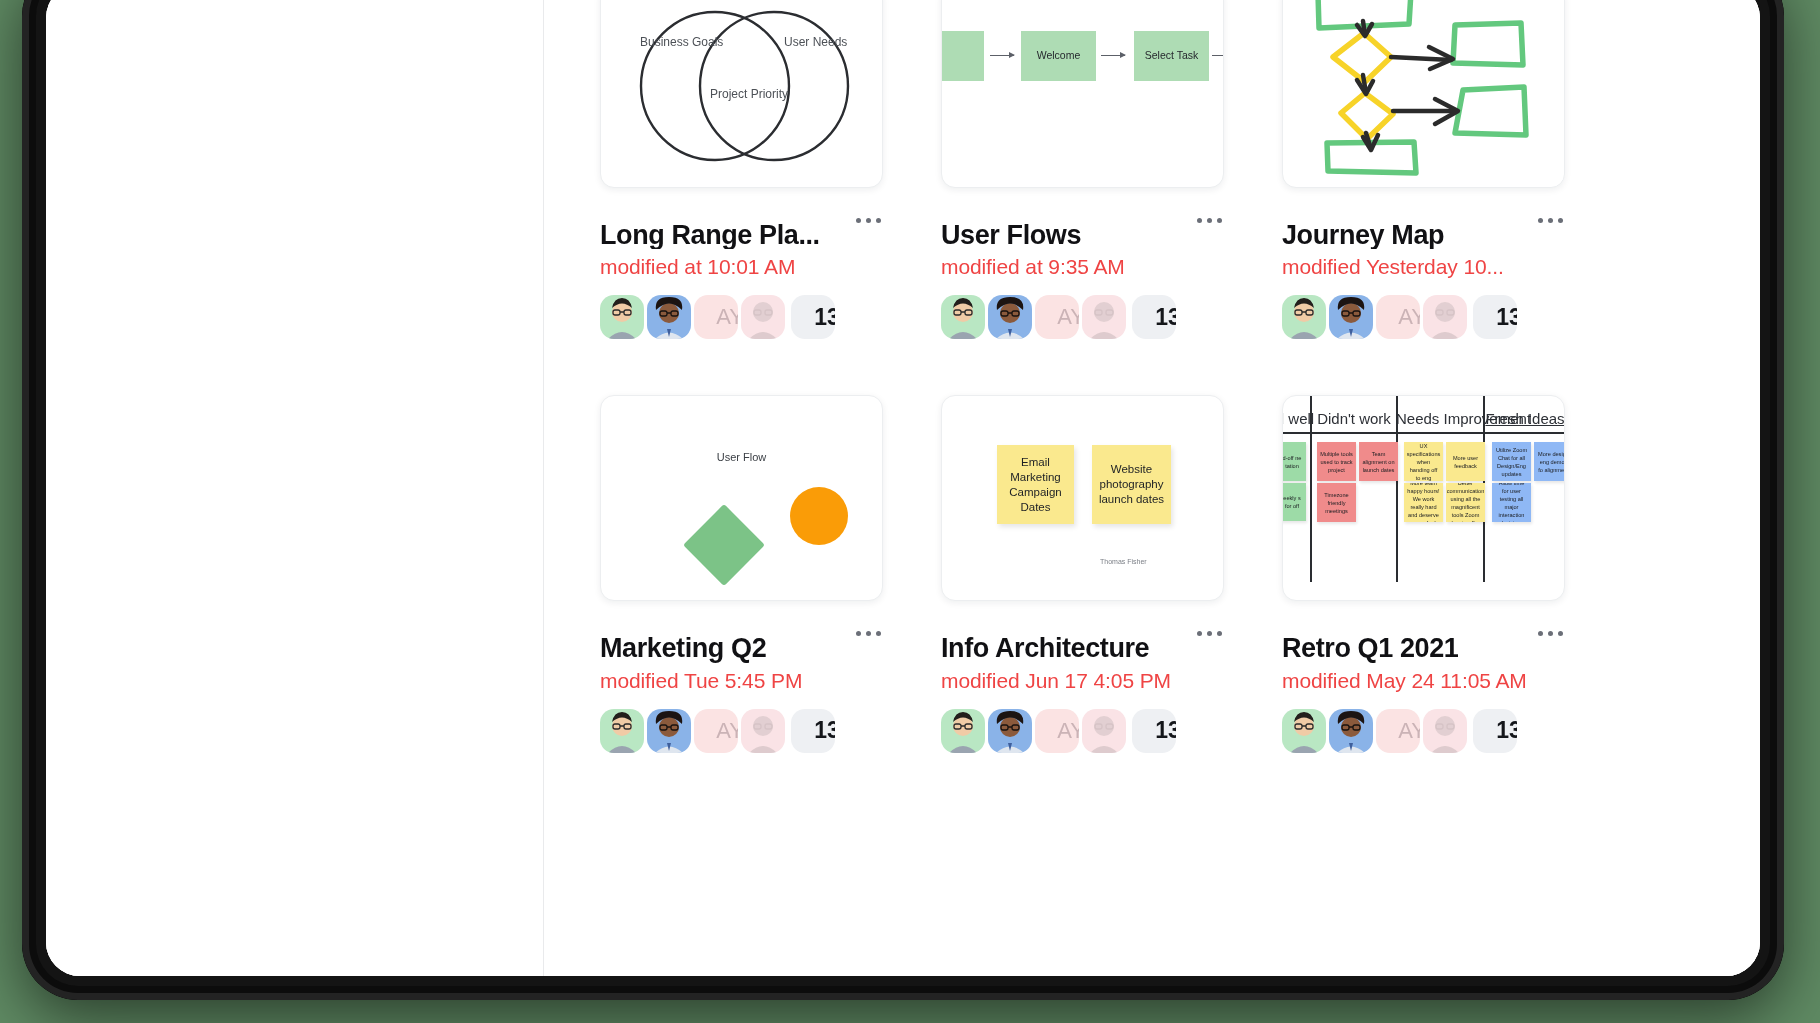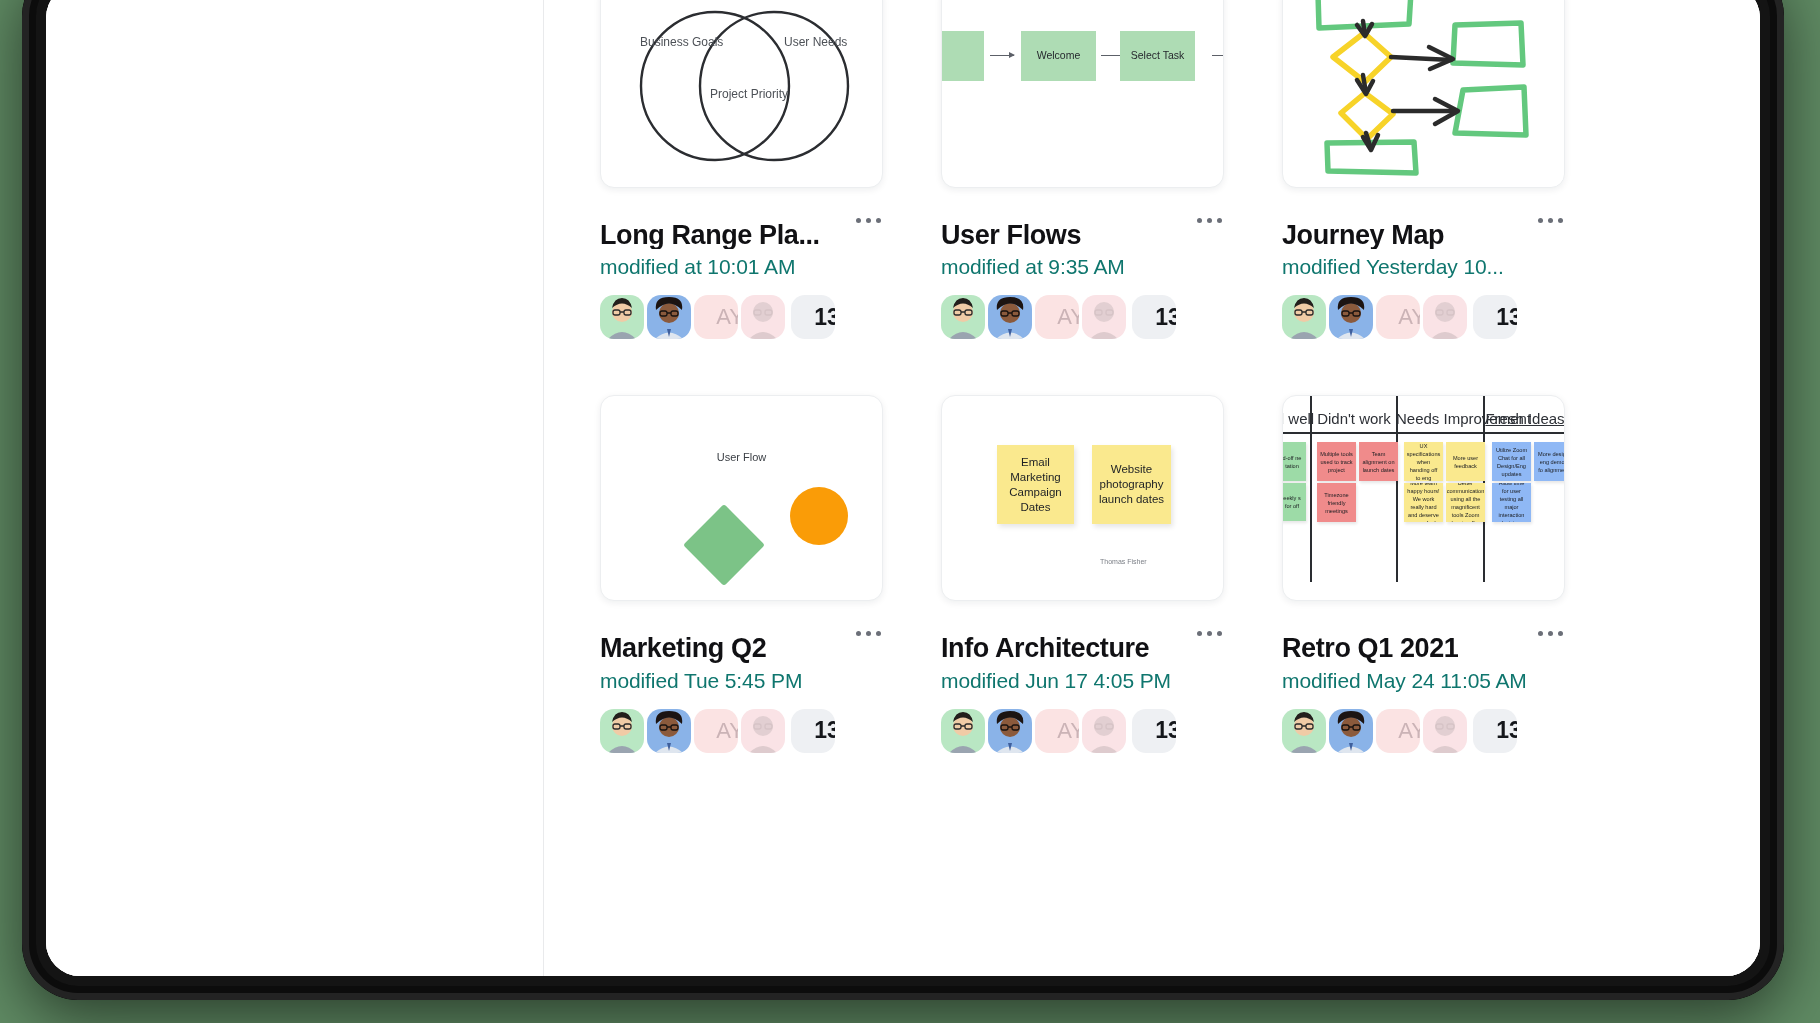--- a/index.html
+++ b/index.html
@@ -122,21 +122,21 @@
     cursor: pointer;
   }
   .dots-menu i {
     width: 5px; height: 5px; border-radius: 50%;
     background: #6b6f78; display: block;
   }
 
   .card-modified {
     margin-top: 6px;
     font-size: 21px;
-    color: #0f766e;
+    color: #ef4444;
     white-space: nowrap;
     overflow: hidden;
     letter-spacing: -0.1px;
   }
 
   .avatar-row {
     margin-top: 16px;
     display: flex;
     align-items: center;
   }
@@ -314,21 +314,21 @@
               <div class="avatar count">13</div>
             </div>
           </div>
 
           <div class="board-card">
             <div class="thumb">
               <div class="flow-node" style="left:-1px; top:48px; width:43px; height:50px;"></div>
               <div class="flow-arrow" style="left:48px; width:24px;"></div>
               <div class="flow-node" style="left:79px; top:48px; width:75px; height:50px;">Welcome</div>
               <div class="flow-arrow" style="left:159px; width:24px;"></div>
-              <div class="flow-node" style="left:178px; top:48px; width:75px; height:50px;">Select Task</div>
+              <div class="flow-node" style="left:192px; top:48px; width:75px; height:50px;">Select Task</div>
               <div class="flow-arrow" style="left:270px; width:22px;"></div>
 
             </div>
             <div class="card-title-row">
               <div class="card-title">User Flows</div>
               <div class="dots-menu">
                 <i></i>
                   <i></i>
                   <i></i>
               </div>

